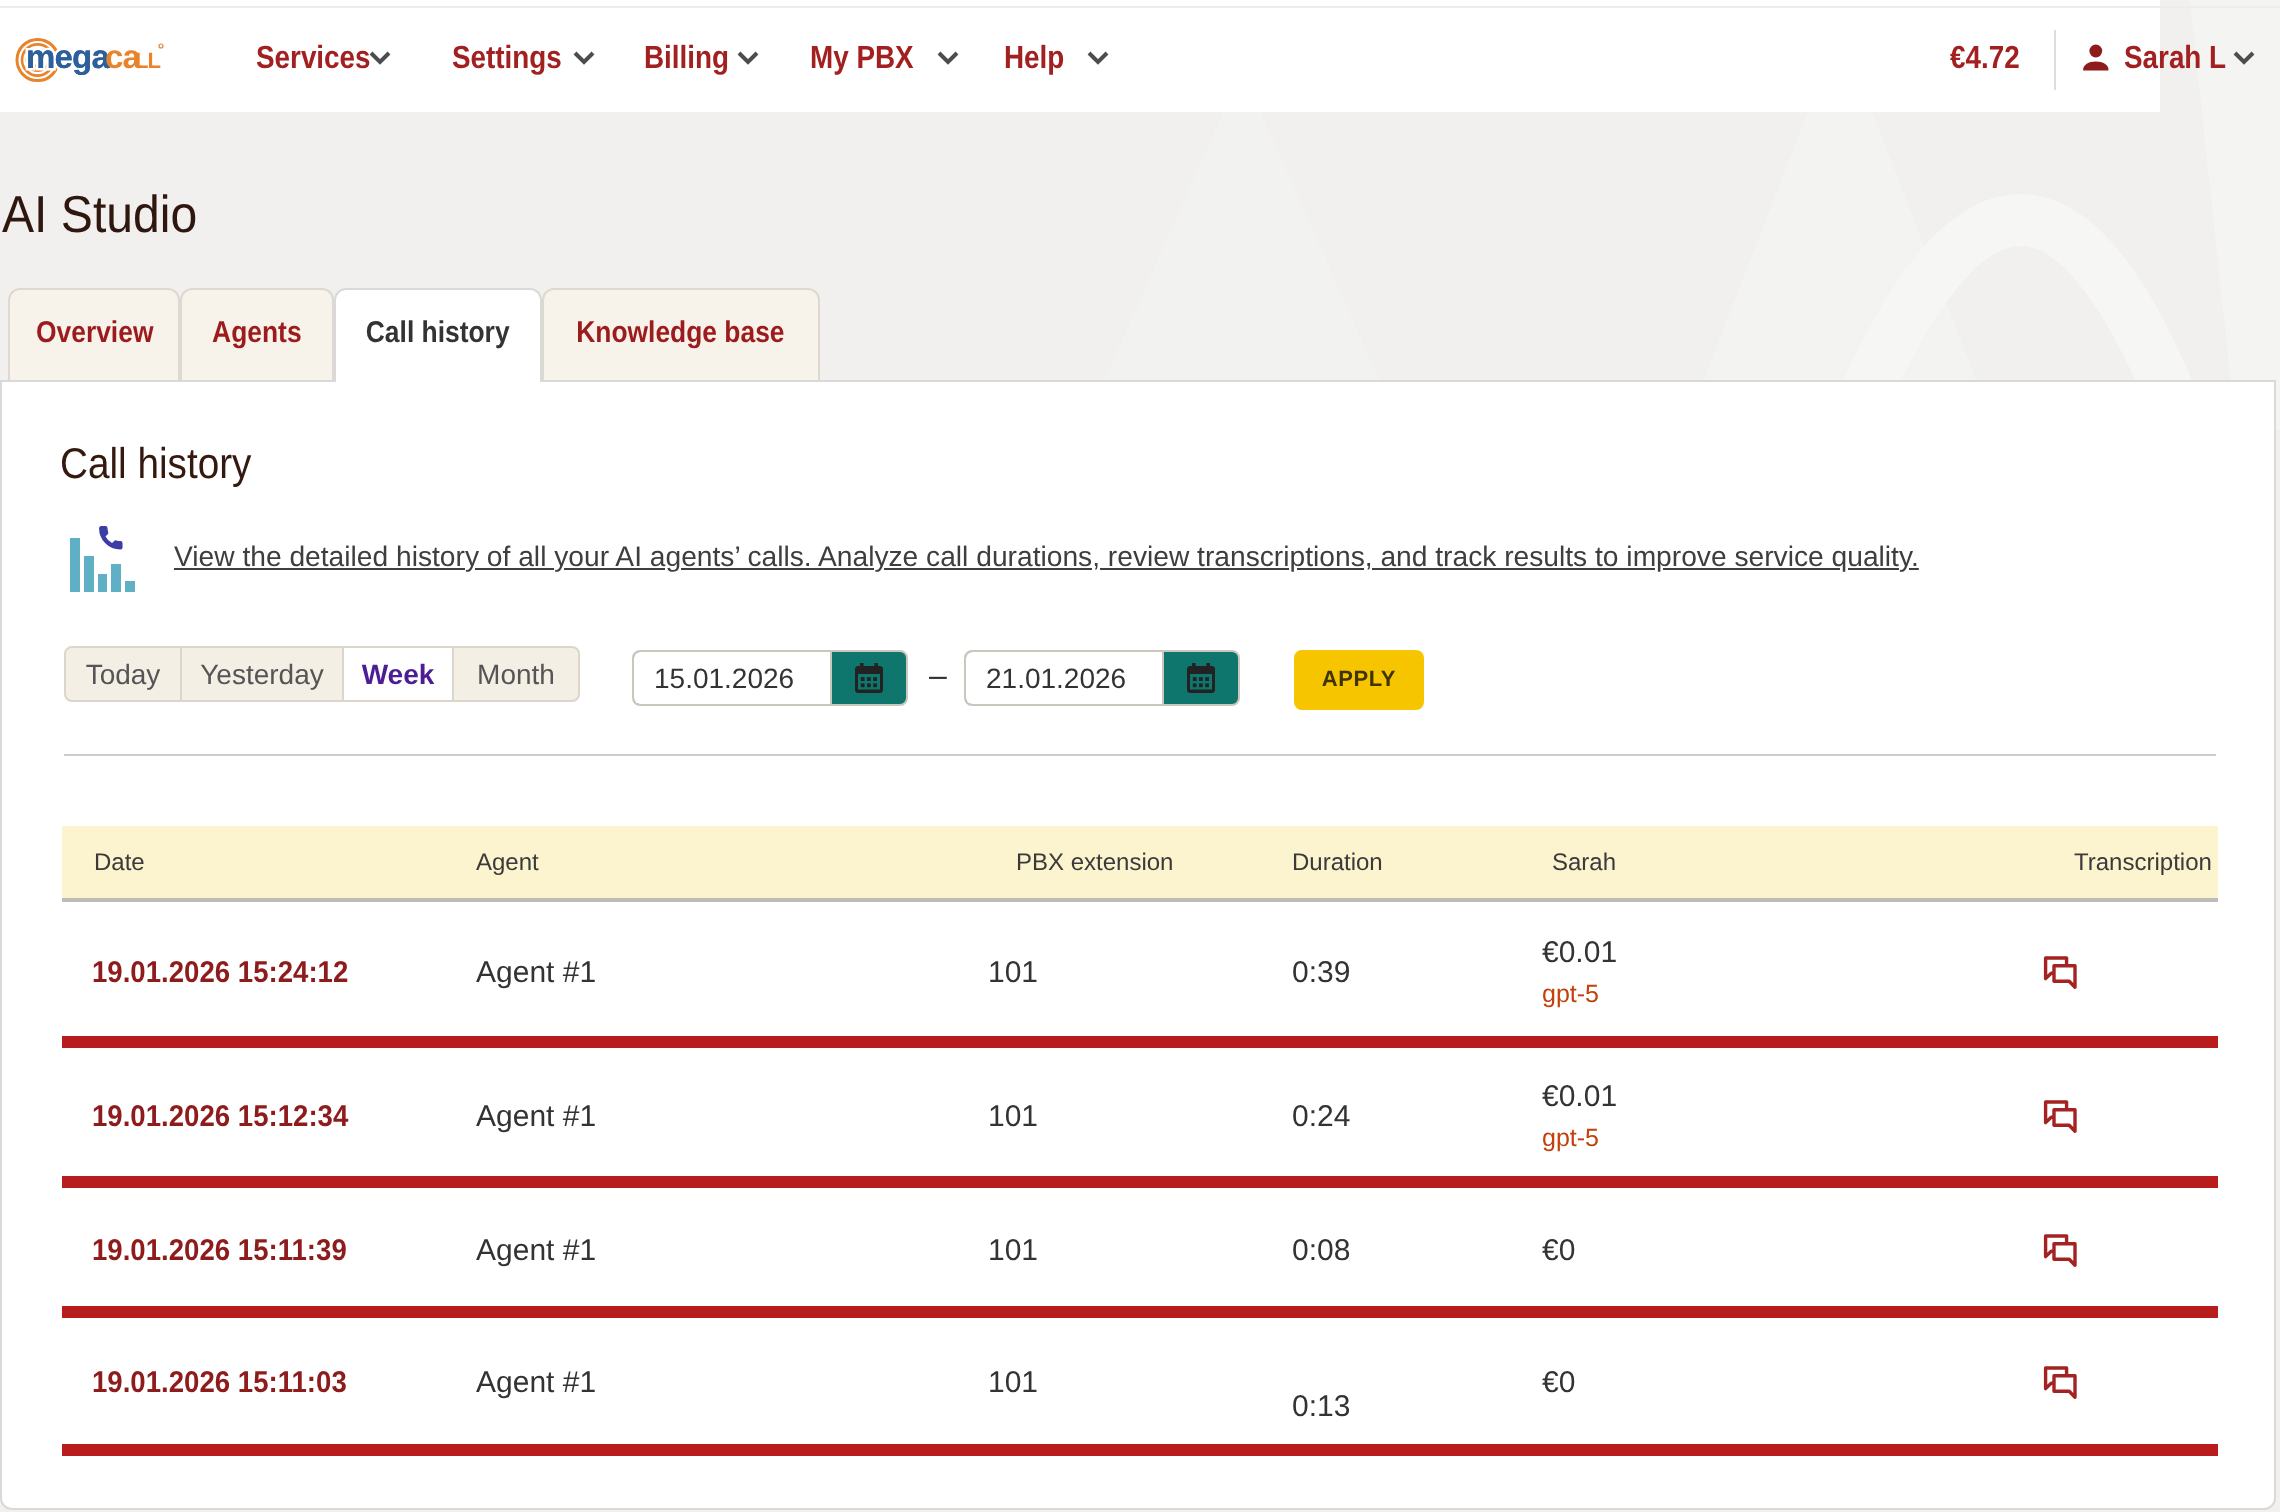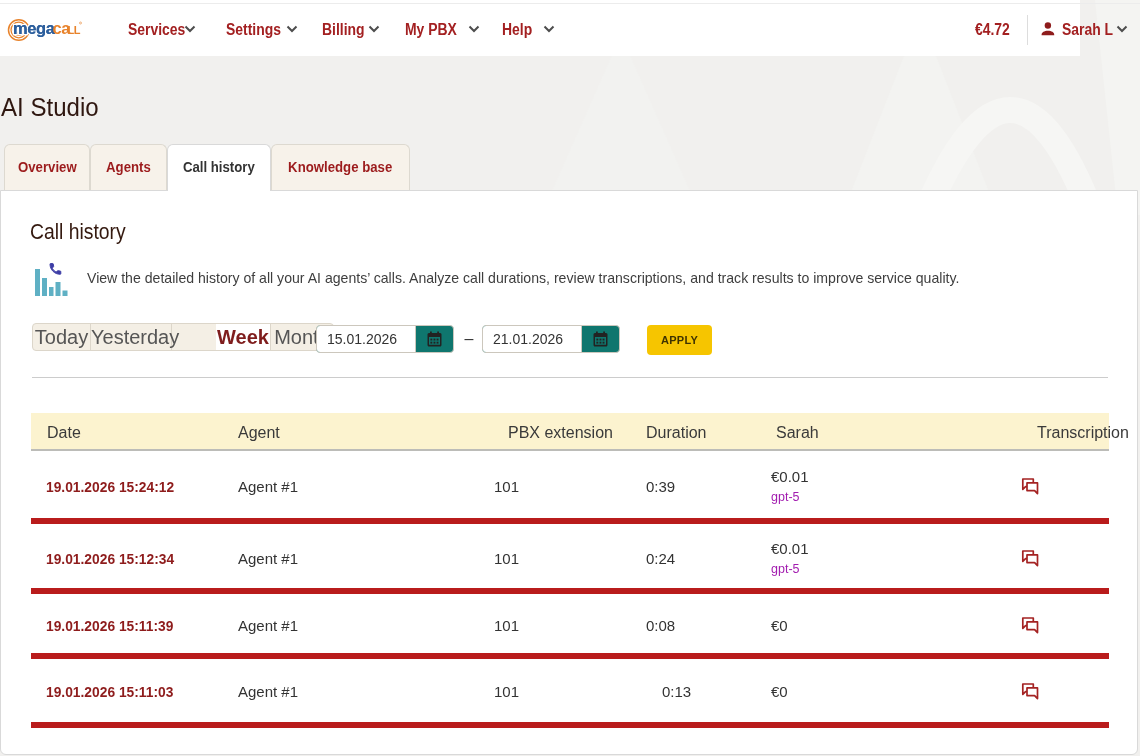--- a/index.html
+++ b/index.html
@@ -12,37 +12,37 @@
 .chev { position:absolute; top:25px; }
 .vdiv { position:absolute; left:1027px; top:15px; width:1px; height:30px; background:#ddd; }
 .title { position:absolute; left:1px; top:92px; font-size:26px; color:#2f1710; z-index:1; transform:scaleX(0.925); transform-origin:left center; white-space:nowrap; }
 .tabs { position:absolute; top:144px; left:4px; z-index:3; }
 .tab { position:absolute; top:0; height:46px; background:#f7f2ea; border:1px solid #ddd9d0; border-bottom:none; border-radius:6px 6px 0 0; font-size:15px; font-weight:bold; color:#9c1b1c; text-align:center; line-height:43px; }
 .tab span { display:inline-block; transform:scaleX(0.88); transform-origin:center; white-space:nowrap; }
 .tab.active { background:#fff; color:#333; height:47px; z-index:4; border-color:#d9d9d9; }
 .panel { position:absolute; top:190px; left:0px; width:1138px; height:565px; background:#fff; border:1px solid #d9d9d9; border-radius:0 0 6px 6px; z-index:2; }
 .h2 { position:absolute; left:30px; top:220px; font-size:21.5px; color:#34190f; z-index:3; transform:scaleX(0.9); transform-origin:left center; white-space:nowrap; }
 .icon-calls { position:absolute; left:34px; top:261px; z-index:3; }
-.desc { position:absolute; left:87px; top:270px; font-size:14.1px; color:#3e3e3e; z-index:3; white-space:nowrap; }
+.desc { position:absolute; left:87px; top:270px; font-size:14.1px; color:#3e3e3e; z-index:3; white-space:nowrap;text-decoration:underline; }
 .seg { position:absolute; left:32px; top:323px; height:28px; z-index:3; display:flex; border:1px solid #dcd6ca; border-radius:4px; background:#f4efe5; overflow:hidden; }
-.seg div { height:26px; line-height:26px; text-align:center; font-size:20px; color:#555; border-right:1px solid #dcd6ca; }
+.seg div { height:26px; line-height:26px; text-align:center; font-size:14px; color:#555; border-right:1px solid #dcd6ca; }
 .seg div:last-child { border-right:none; }
-.seg div.on { background:#fff; color:#7f1d1d; font-weight:bold;margin-left:44px; }
+.seg div.on { background:#fff; color:#4c1d95; font-weight:bold; }
 .dateinp { position:absolute; top:325px; height:28px; width:138px; border:1px solid #ccc7bd; border-radius:4px; background:#0f766e; z-index:3; display:flex; overflow:hidden; }
 .dateinp .txt { width:99px; background:#fff; border-right:1px solid #ccc7bd; font-size:14px; color:#333; line-height:26px; padding-left:10px; }
 .dateinp .cal { width:37px; display:flex; align-items:center; justify-content:center; }
 .dash { position:absolute; left:458px; top:330px; width:22px; text-align:center; font-size:16px; color:#333; z-index:3; }
 .apply { position:absolute; left:647px; top:325px; width:65px; height:30px; background:#f6c500; border-radius:4px; font-size:11px; font-weight:bold; color:#3f3300; text-align:center; line-height:30px; letter-spacing:0.3px; z-index:3; }
 .rule { position:absolute; left:32px; top:377px; width:1076px; height:1px; background:#ccc; z-index:3; }
-.thead { position:absolute; left:31px; top:413px; width:1078px; height:38px; background:#fcf3cf; border-bottom:2px solid #bcbcb8; z-index:3; font-size:16px; color:#3a3a3a; }
+.thead { position:absolute; left:31px; top:413px; width:1078px; height:38px; background:#fcf3cf; border-bottom:2px solid #bcbcb8; z-index:3; font-size:12px; color:#3a3a3a; }
 .thead span { position:absolute; top:11px; }
 .row { position:absolute; left:31px; width:1078px; border-bottom:6px solid #b91c1c; z-index:3; font-size:15px; color:#333; }
 .row .c { position:absolute; }
 .rdate { font-weight:bold; color:#8e1c1c; transform:scaleX(0.92); transform-origin:left center; white-space:nowrap; }
-.sub { font-size:12.5px; color:#a21caf; }
+.sub { font-size:12.5px; color:#c2410c; }
 .ticon { position:absolute; left:990px; }
 </style>
 </head>
 <body>
 <svg class="swoosh" viewBox="0 0 1140 756">
   <polygon points="548,200 621,35 694,200" fill="#f2f2f0"></polygon>
   <polygon points="848,200 920,15 992,200" fill="#f3f3f1"></polygon>
   <path d="M 925 215 Q 1012 5 1092 215" stroke="#f6f6f4" stroke-width="26" fill="none"></path>
   <polygon points="1095,0 1140,0 1140,215 1118,215" fill="#f4f4f2"></polygon>
 </svg>
@@ -204,19 +204,19 @@
   <span class="c" style="left:740px; top:23px;">€0</span>
   <svg class="ticon" style="top:23px" width="18" height="17" viewBox="0 0 18 17">
       <path d="M1.8 1 H12.3 V8.6 H4.6 L1.8 11.3 Z" fill="#fff" stroke="#a42222" stroke-width="1.7" stroke-linejoin="round"></path>
       <path d="M6 4.9 H16.5 V15.6 L13.6 12.6 H6 Z" fill="#fff" stroke="#a42222" stroke-width="1.7" stroke-linejoin="round"></path>
     </svg>
 </div>
 <div class="row" style="top:659px; height:69px;">
   <span class="c rdate" style="left:15px; top:24px;">19.01.2026 15:11:03</span>
   <span class="c" style="left:207px; top:24px;">Agent #1</span>
   <span class="c" style="left:463px; top:24px;">101</span>
-  <span class="c" style="left:615px; top:24px;margin-left:16px;">0:13</span>
+  <span class="c" style="left:615px; top:36px;">0:13</span>
   <span class="c" style="left:740px; top:24px;">€0</span>
   <svg class="ticon" style="top:24px" width="18" height="17" viewBox="0 0 18 17">
       <path d="M1.8 1 H12.3 V8.6 H4.6 L1.8 11.3 Z" fill="#fff" stroke="#a42222" stroke-width="1.7" stroke-linejoin="round"></path>
       <path d="M6 4.9 H16.5 V15.6 L13.6 12.6 H6 Z" fill="#fff" stroke="#a42222" stroke-width="1.7" stroke-linejoin="round"></path>
     </svg>
 </div>
 
 </body></html>

